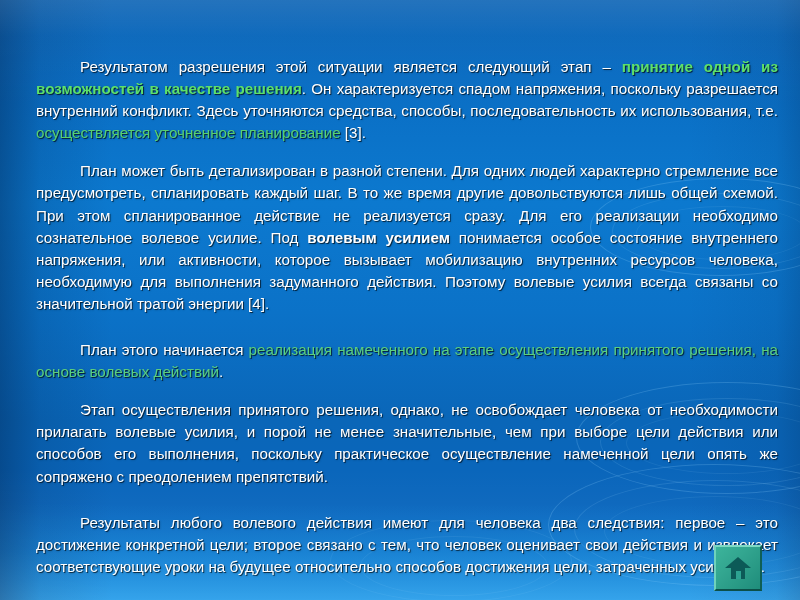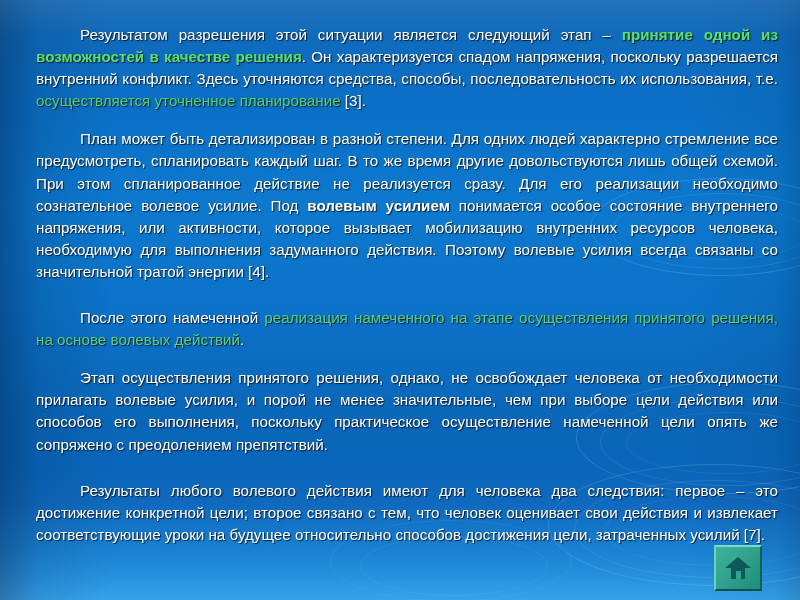--- a/index.html
+++ b/index.html
@@ -58,21 +58,21 @@
     border-radius: 50%;
     border: 1px solid rgba(150,215,255,0.22);
     pointer-events: none;
   }
   .ripple.soft { border-color: rgba(160,220,255,0.14); }
   .ripple.faint { border-color: rgba(170,225,255,0.09); }
 
   #content {
     position: absolute;
     left: 36px;
-    top: 24px;
+    top: 56px;
     width: 742px;
   }
   p.para {
     margin: 0;
     color: #ffffff;
     font-size: 15.2px;
     line-height: 22.1px;
     text-align: justify;
     text-indent: 44px;
     letter-spacing: 0px;
@@ -139,21 +139,21 @@
   <div class="ripple" style="left:548px; top:464px; width:330px; height:120px;"></div>
   <div class="ripple soft" style="left:574px; top:480px; width:280px; height:96px;"></div>
   <div class="ripple faint" style="left:604px; top:496px; width:220px; height:68px;"></div>
 
   <div class="ripple faint" style="left:330px; top:520px; width:240px; height:80px;"></div>
   <div class="ripple faint" style="left:360px; top:536px; width:186px; height:58px;"></div>
 
   <div id="content">
     <p class="para"><span>Результатом разрешения этой ситуации является следующий этап – </span><span class="hl-bold">принятие одной из возможностей в качестве решения</span><span>. Он характеризуется спадом напряжения, поскольку разрешается внутренний конфликт. Здесь уточняются средства, способы, последовательность их использования, т.е. </span><span class="hl-plain">осуществляется уточненное планирование</span><span> [3].</span></p>
     <p class="para gap-sm"><span>План может быть детализирован в разной степени. Для одних людей характерно стремление все предусмотреть, спланировать каждый шаг. В то же время другие довольствуются лишь общей схемой. При этом спланированное действие не реализуется сразу. Для его реализации необходимо сознательное волевое усилие. Под </span><span class="wht-bold">волевым усилием</span><span> понимается особое состояние внутреннего напряжения, или активности, которое вызывает мобилизацию внутренних ресурсов человека, необходимую для выполнения задуманного действия. Поэтому волевые усилия всегда связаны со значительной тратой энергии [4].</span></p>
-    <p class="para gap-big"><span>После этого намеченной </span><span class="hl-mid">реализация намеченного на этапе осуществления принятого решения, на основе волевых действий</span><span>.</span></p>
+    <p class="para gap-big"><span>План этого начинается </span><span class="hl-mid">реализация намеченного на этапе осуществления принятого решения, на основе волевых действий</span><span>.</span></p>
     <p class="para gap-sm"><span>Этап осуществления принятого решения, однако, не освобождает человека от необходимости прилагать волевые усилия, и порой не менее значительные, чем при выборе цели действия или способов его выполнения, поскольку практическое осуществление намеченной цели опять же сопряжено с преодолением препятствий.</span></p>
     <p class="para gap-big"><span>Результаты любого волевого действия имеют для человека два следствия: первое – это достижение конкретной цели; второе связано с тем, что человек оценивает свои действия и извлекает соответствующие уроки на будущее относительно способов достижения цели, затраченных усилий [7].</span></p>
   </div>
 
   <div id="home-button">
     <span>
       <svg width="28" height="26" viewBox="0 0 28 26" aria-hidden="true">
         <polygon points="14,2 27,13 21,13 21,24 7,24 7,13 1,13" fill="#0c5a57"></polygon>
         <rect x="12" y="16" width="5" height="8" fill="#2da391"></rect>
       </svg>

